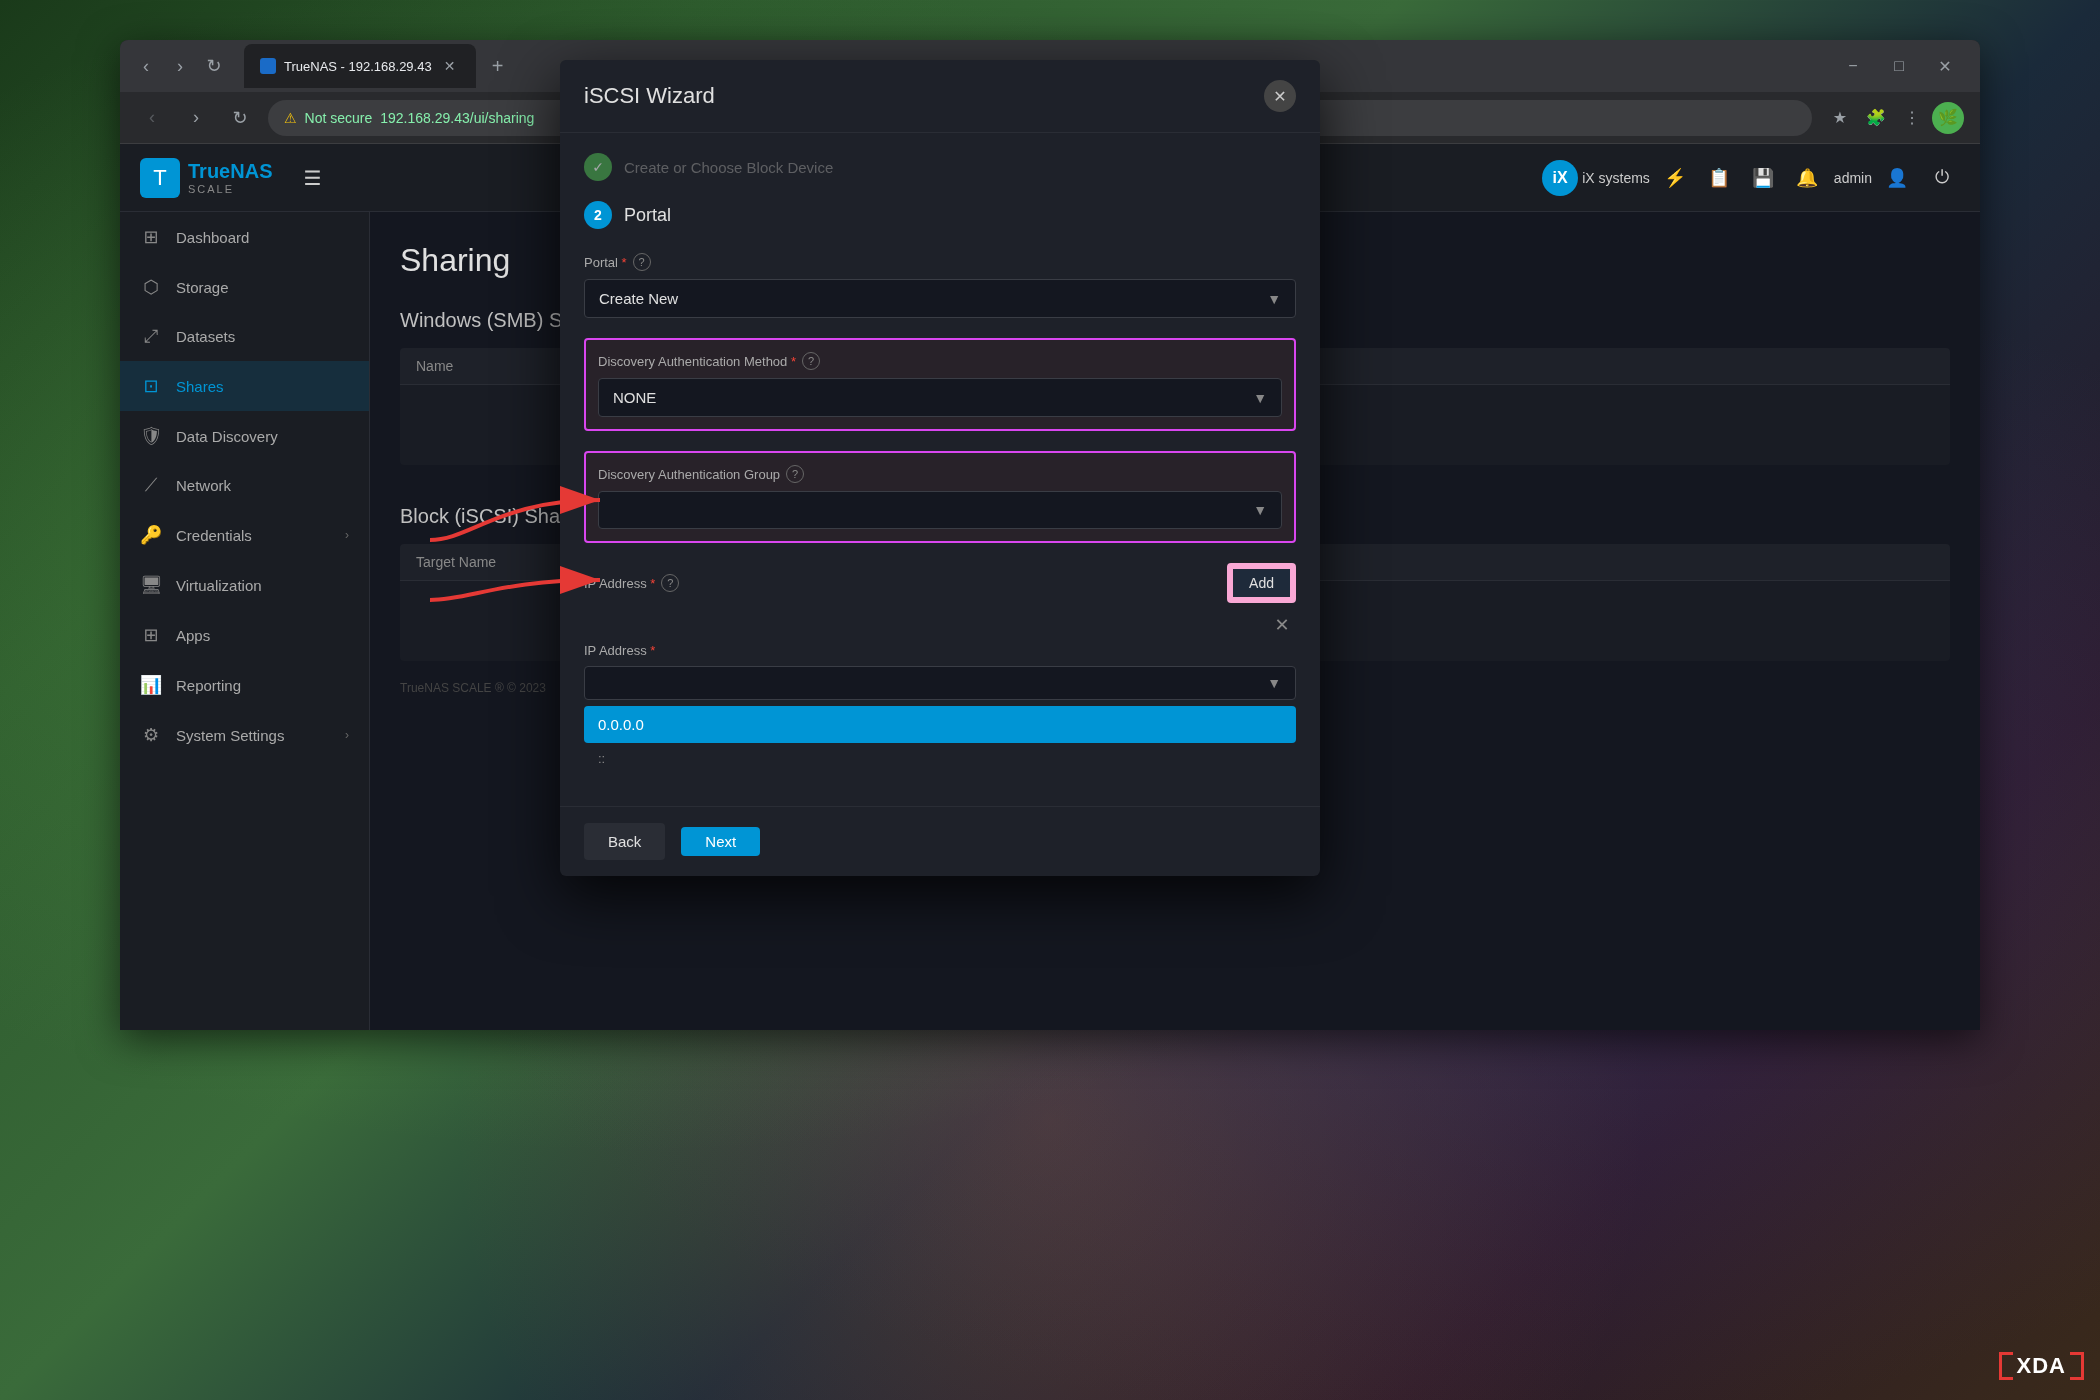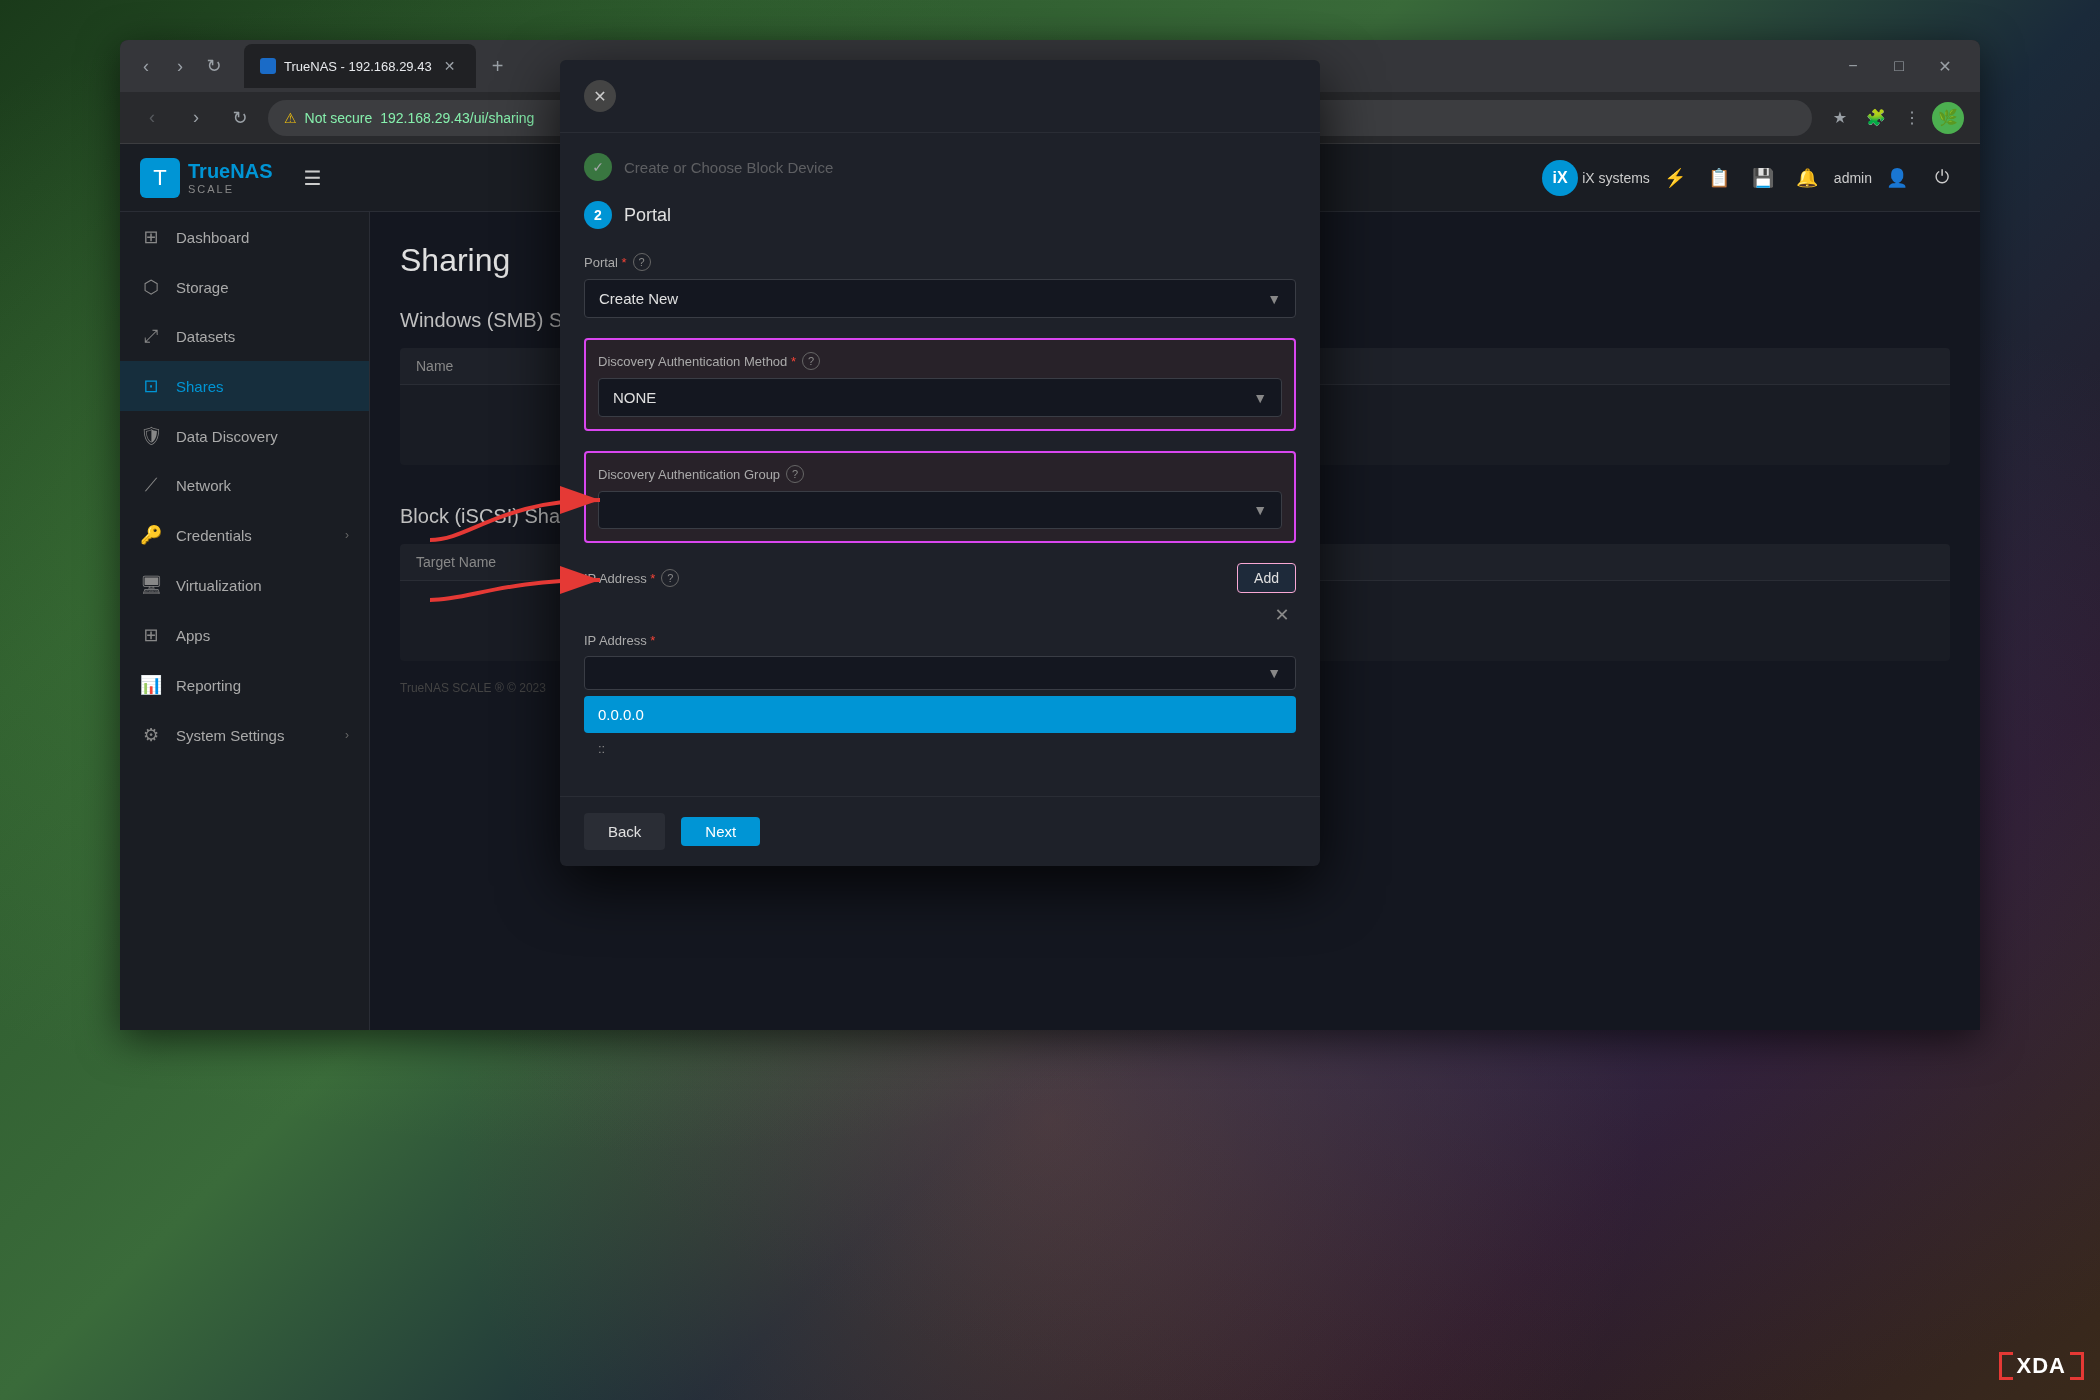--- a/index.html
+++ b/index.html
@@ -612,21 +612,21 @@
     }
     .ip-label {
       display: flex;
       align-items: center;
       gap: 6px;
       font-size: 13px;
       color: #aaa;
     }
     .add-btn {
       background: #1e2a3a;
-      border: 1px solid #f9a8d4;
+      border: 6px solid #f9a8d4;
       border-radius: 4px;
       padding: 6px 16px;
       color: #e0e0e0;
       font-size: 14px;
       cursor: pointer;
     }
 
     .ip-entry {
       margin-bottom: 8px;
     }
@@ -896,20 +896,21 @@
         <div class="footer-info">
           <span class="footer-text">TrueNAS SCALE ® © 2023</span>
         </div>
       </div>
     </div>
   </div>
 
   <div class="iscsi-wizard">
 
     <div class="wizard-header">
+      <span class="wizard-title">iSCSI Wizard</span>
       <button class="wizard-close">✕</button>
     </div>
 
     <div class="wizard-body">
 
       <div class="step-completed">
         <div class="step-check">✓</div>
         <span class="step-completed-text">Create or Choose Block Device</span>
       </div>
 

